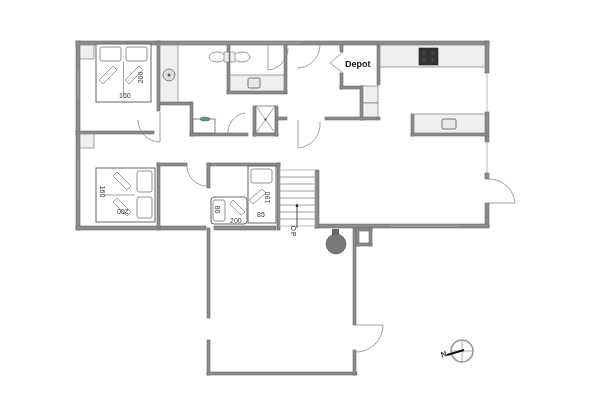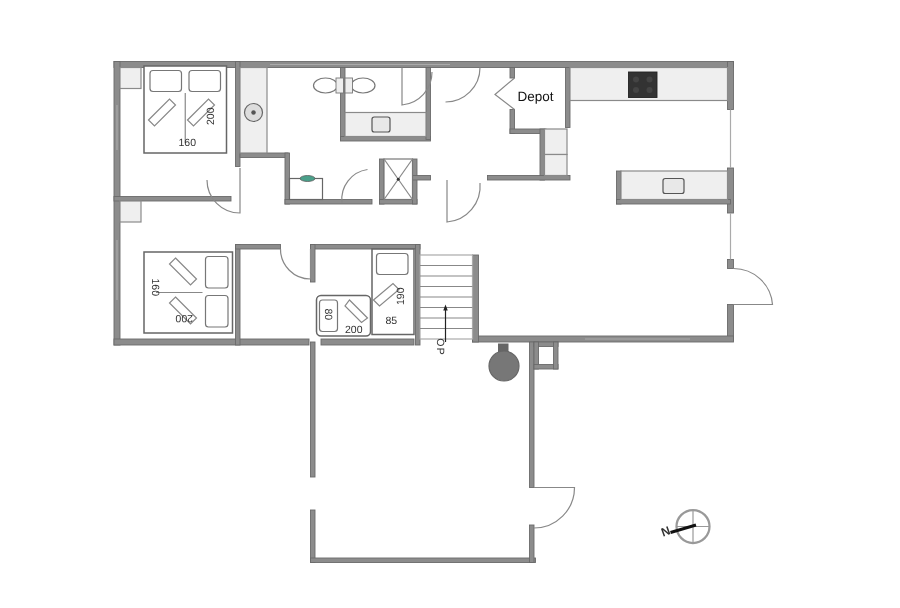--- a/index.html
+++ b/index.html
@@ -6,21 +6,21 @@
   body { width: 600px; height: 405px; position: relative; overflow: hidden; font-family: "Liberation Sans", sans-serif; }
   svg { position: absolute; left: 0; top: 0; }
   .wall { fill: #8c8c8c; stroke: #6a6a6a; stroke-width: 0.6; }
   .counter { fill: #efefef; stroke: #8a8a8a; stroke-width: 0.8; }
   .thin { fill: none; stroke: #888; stroke-width: 0.8; }
   .door { fill: none; stroke: #888; stroke-width: 0.8; }
   .win { stroke: #aaa; stroke-width: 0.8; fill: none; }
   .bed { fill: #fff; stroke: #666; stroke-width: 1; }
   .pillow { fill: #fff; stroke: #777; stroke-width: 0.8; }
   .lbl { position: absolute; font-size: 7px; color: #333; white-space: nowrap; }
-  .depot { position: absolute; font-size: 9px; color: #111; font-weight: normal; }
+  .depot { position: absolute; font-size: 9px; color: #111; font-weight: bold; }
 </style>
 </head>
 <body>
 
 <svg width="600" height="405" viewBox="0 0 600 405">
 
   <g>
 
     <rect class="wall" x="76" y="41" width="413" height="4"></rect>
 

